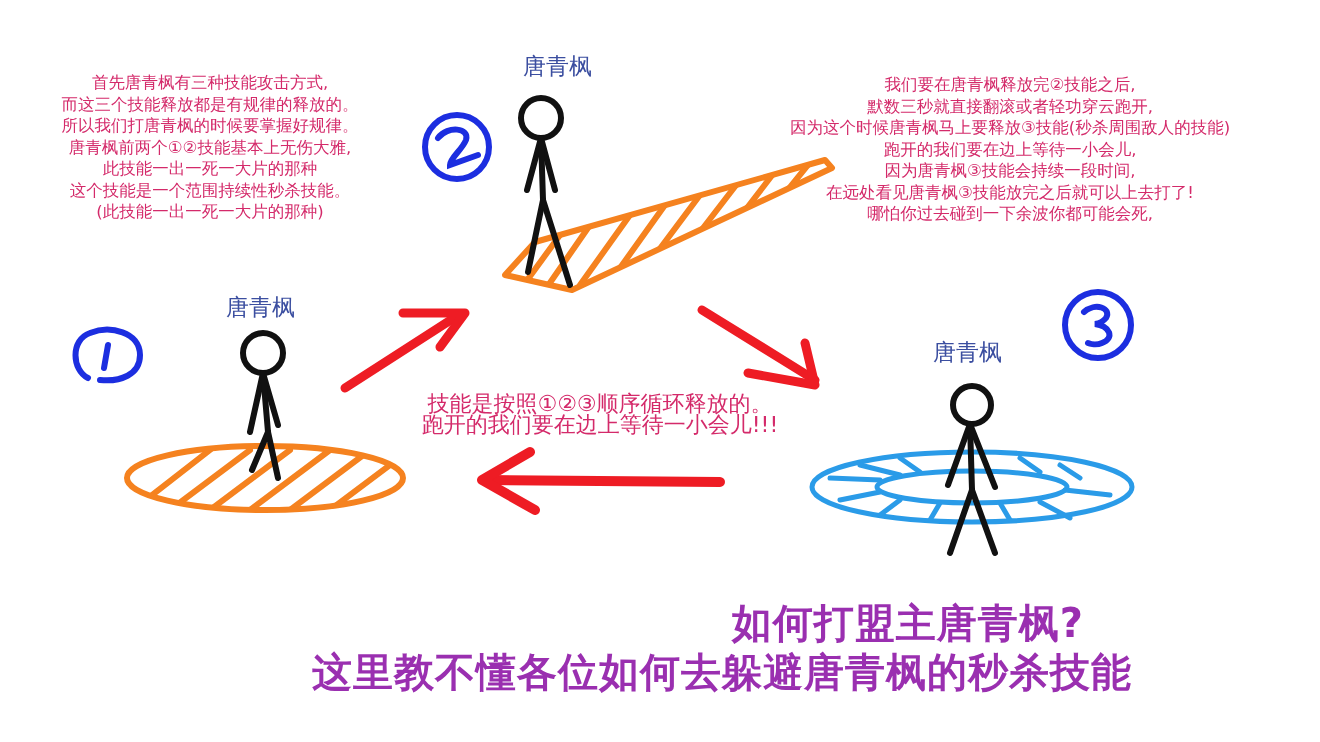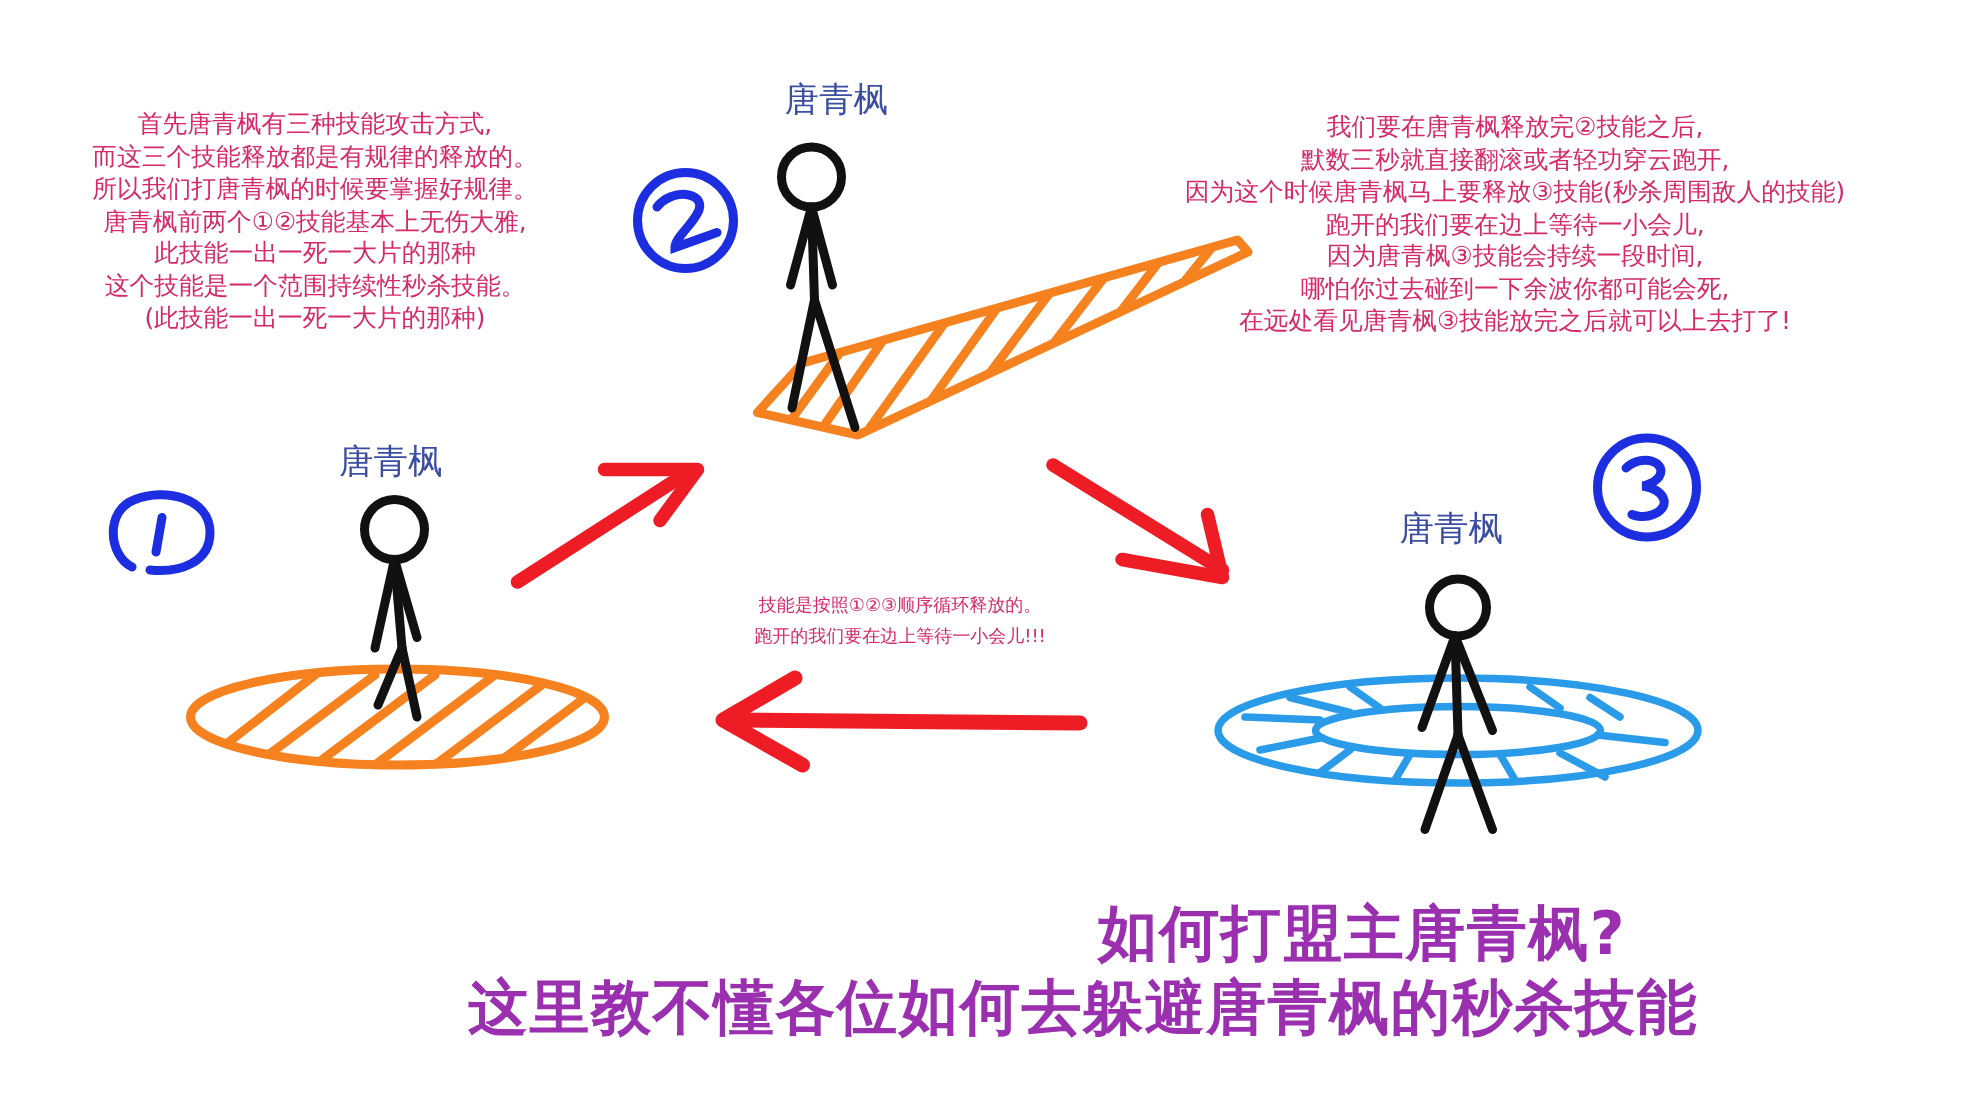--- a/index.html
+++ b/index.html
@@ -135,23 +135,23 @@
   <div>这个技能是一个范围持续性秒杀技能。</div>
   <div>(此技能一出一死一大片的那种)</div>
 </div>
 
 <div class="txt" style="left:700px; top:74px; width:620px;">
   <div>我们要在唐青枫释放完②技能之后,</div>
   <div>默数三秒就直接翻滚或者轻功穿云跑开,</div>
   <div>因为这个时候唐青枫马上要释放③技能(秒杀周围敌人的技能)</div>
   <div>跑开的我们要在边上等待一小会儿,</div>
   <div>因为唐青枫③技能会持续一段时间,</div>
+  <div>在远处看见唐青枫③技能放完之后就可以上去打了!</div>
   <div>哪怕你过去碰到一下余波你都可能会死,</div>
-  <div>在远处看见唐青枫③技能放完之后就可以上去打了!</div>
 </div>
 
-<div class="txt" style="left:400px; top:393px; width:400px; font-size:12px; line-height:21px;">
+<div class="txt" style="left:400px; top:393px; width:400px; font-size:22px; line-height:21px;">
   <div>技能是按照①②③顺序循环释放的。</div>
   <div>跑开的我们要在边上等待一小会儿!!!</div>
 </div>
 
 <div class="title" style="top:600px; font-size:40px; line-height:46px;">如何打盟主唐青枫?</div>
 <div class="title" style="top:648px; font-size:40px; line-height:48px;padding-left:48px;">这里教不懂各位如何去躲避唐青枫的秒杀技能</div>
 
 </body></html>

